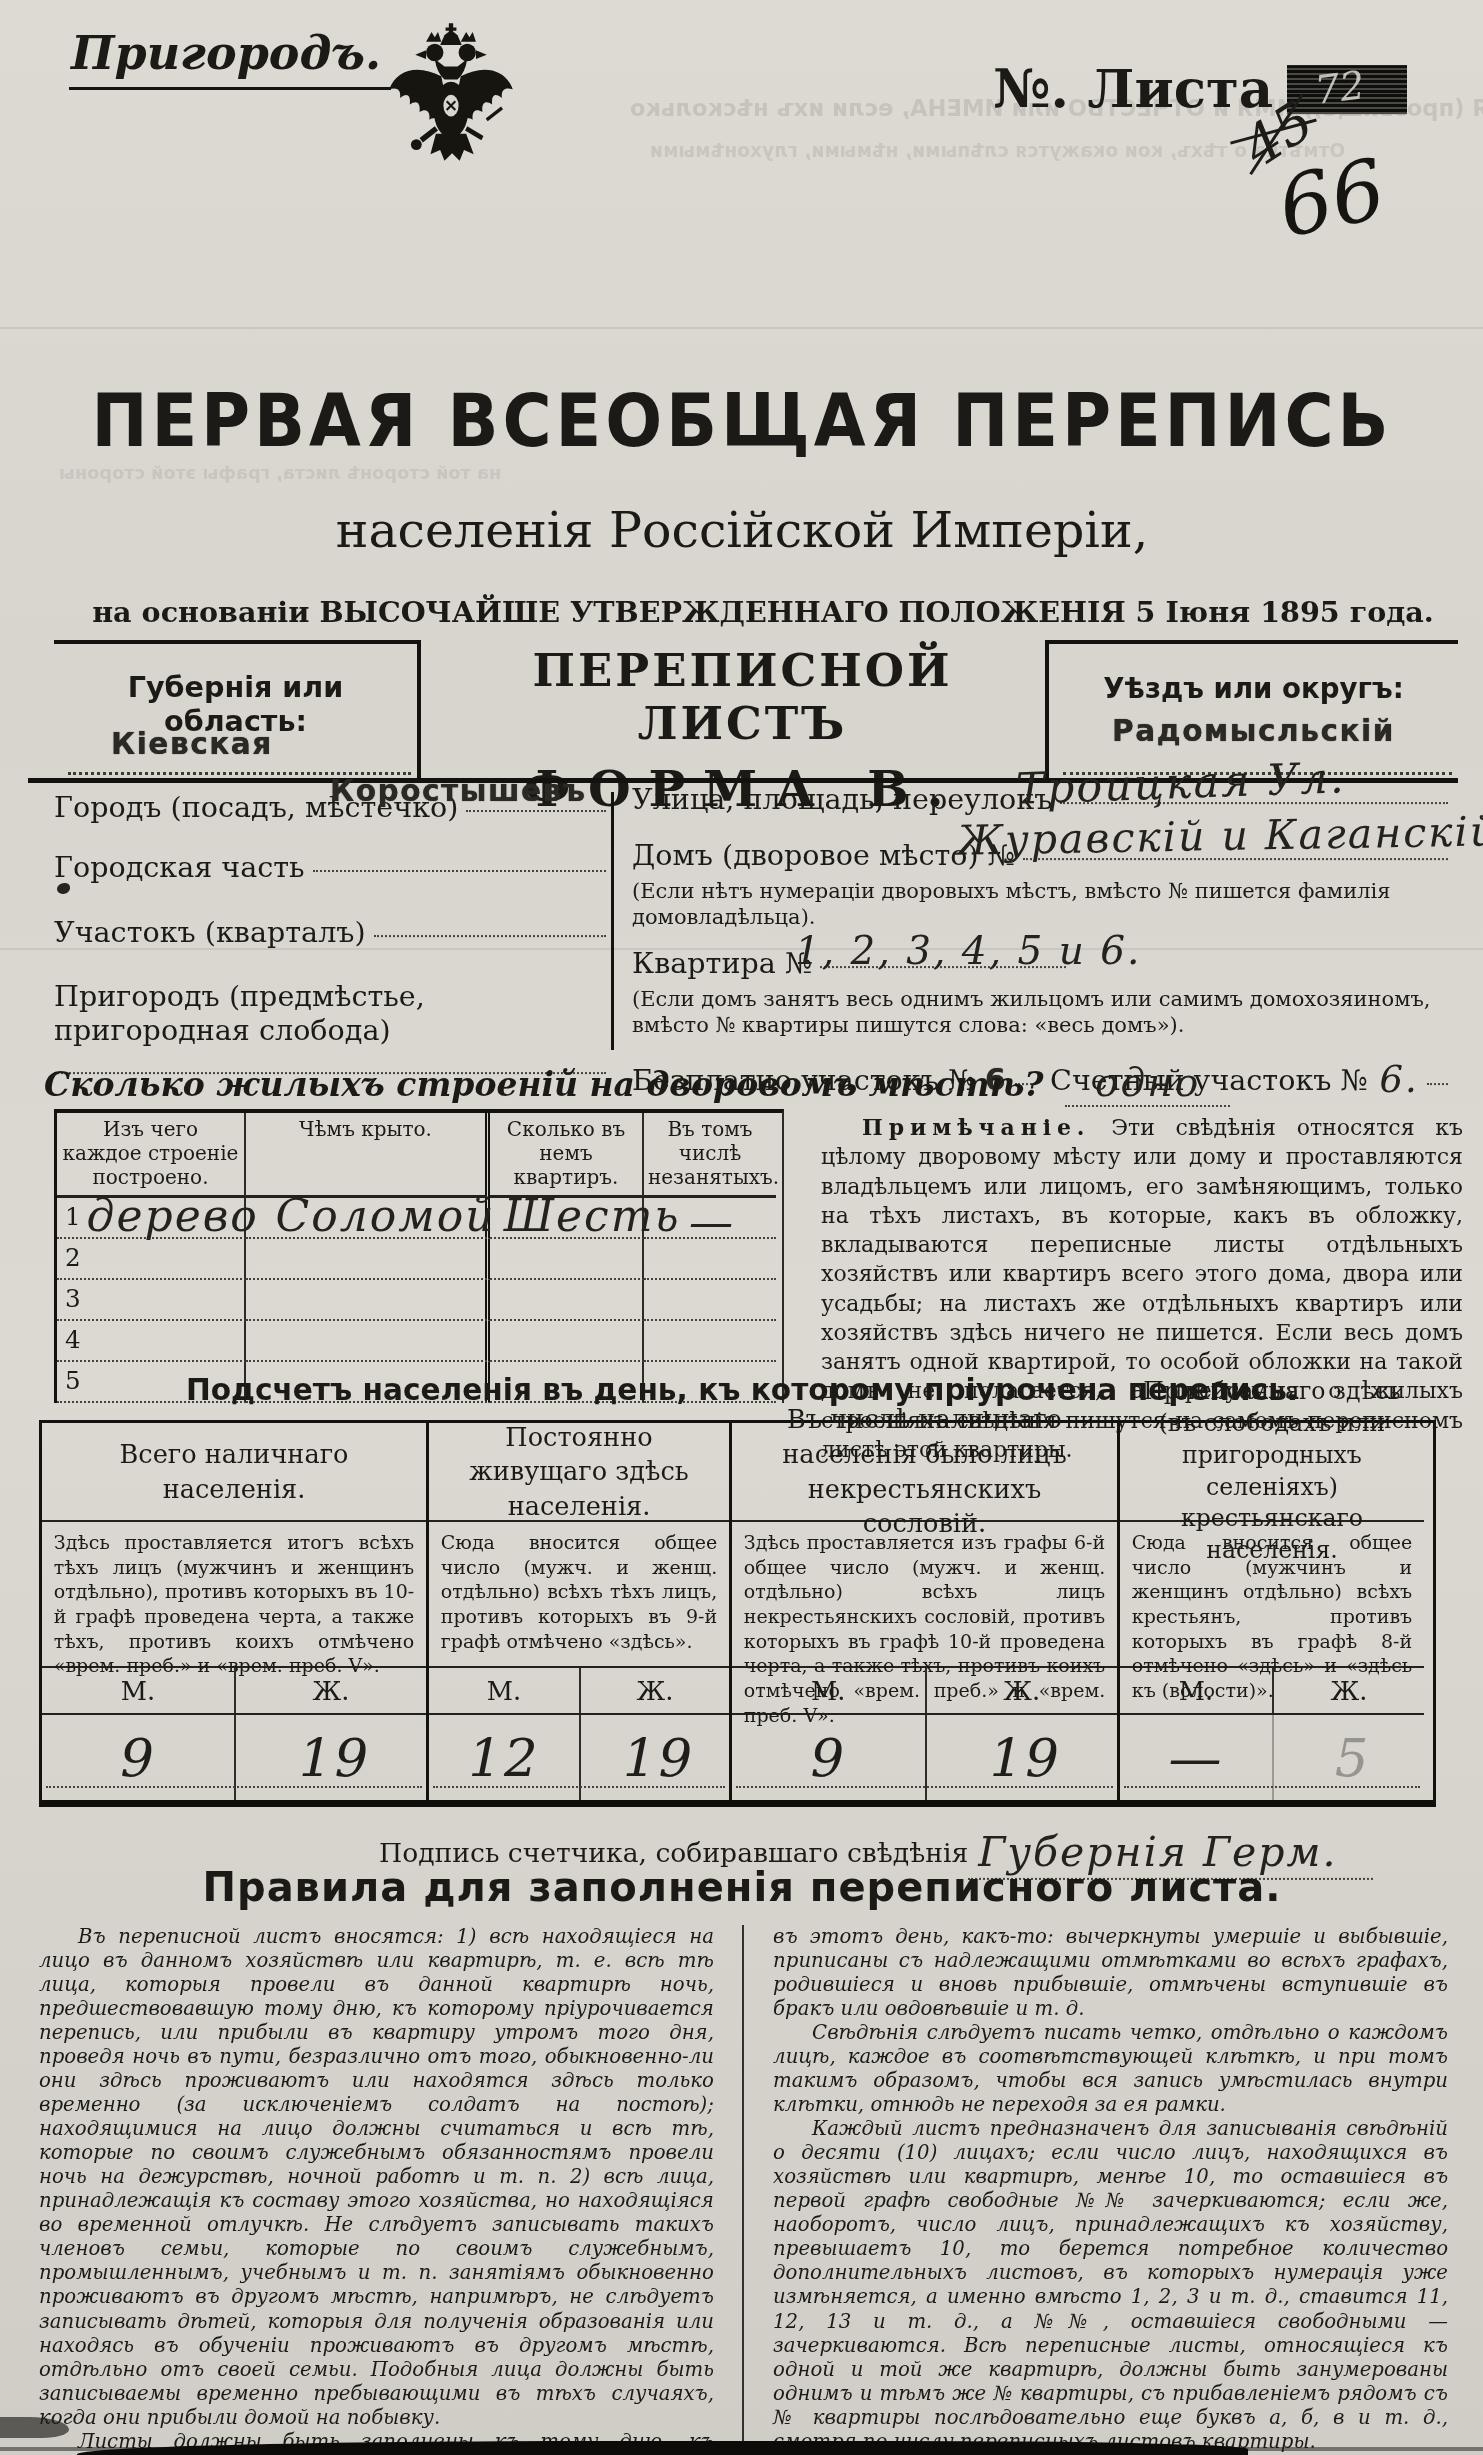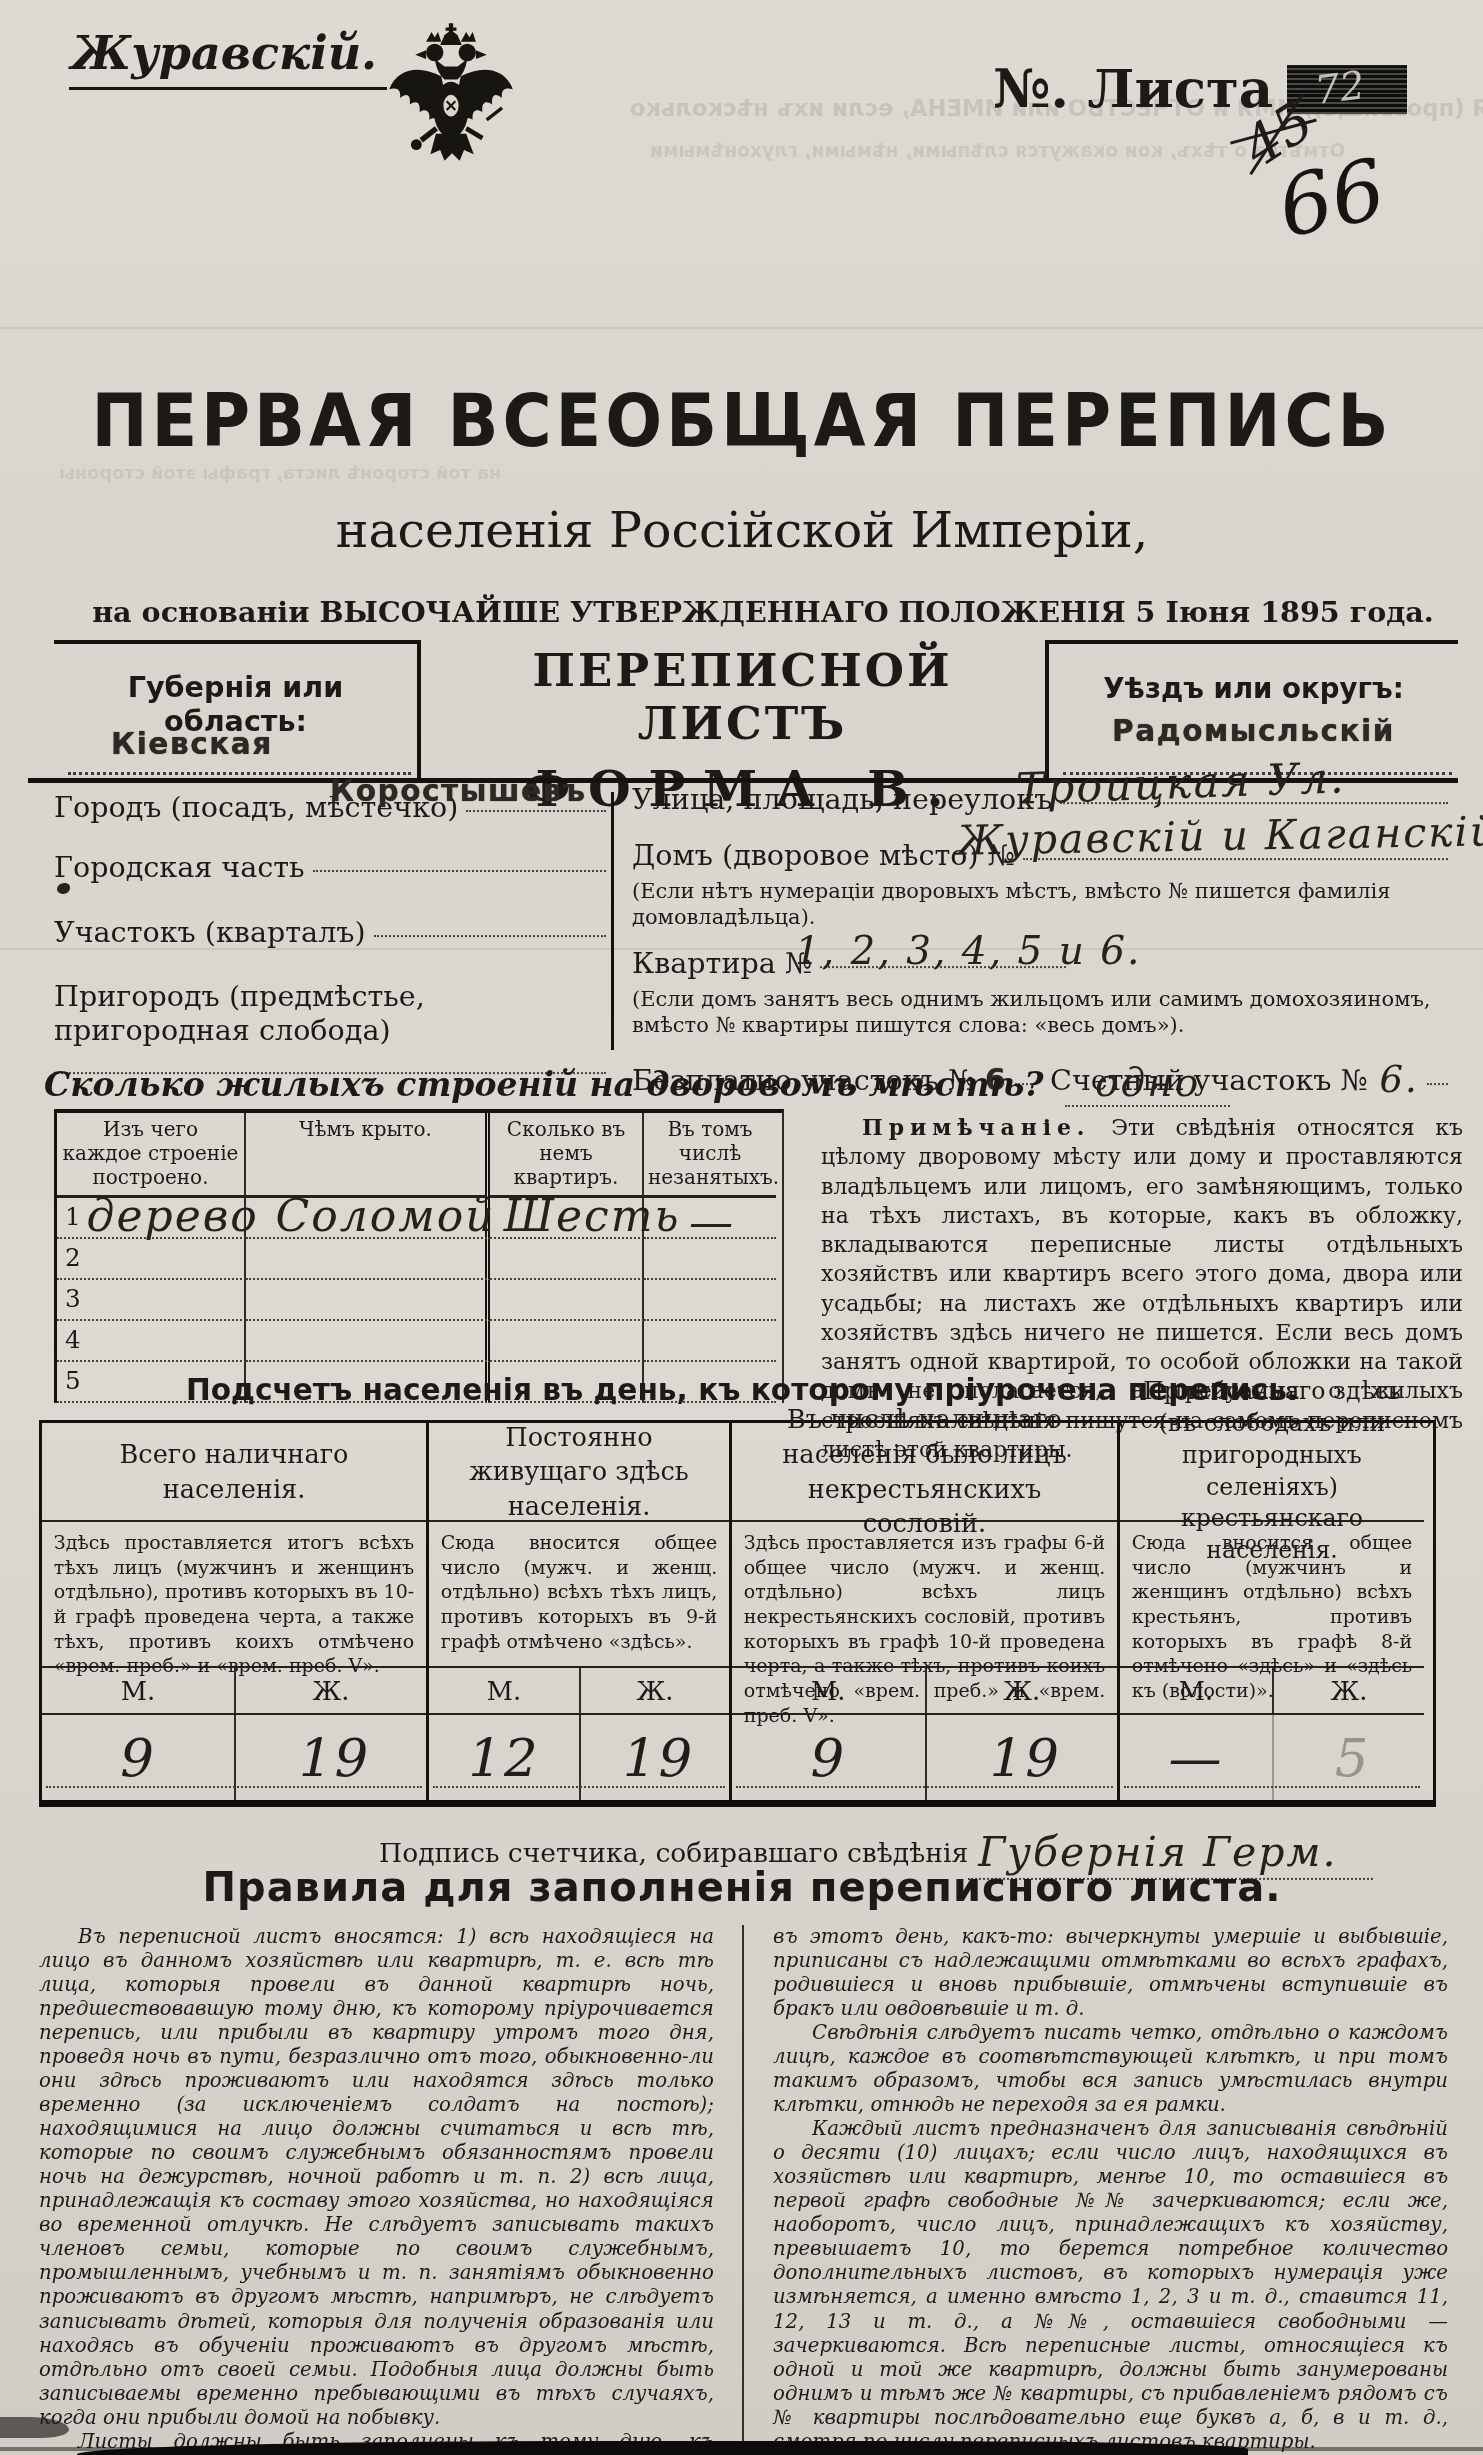--- a/index.html
+++ b/index.html
@@ -113,21 +113,21 @@
 
 <div class="page">
 
   <div class="fold" style="top:327px"></div>
   <div class="fold" style="top:948px"></div>
 
   <div class="bleed" style="left:630px;top:95px;font-size:22.7px;opacity:.13;">ФАМИЛІЯ (прозвище), ИМЯ и ОТЧЕСТВО или ИМЕНА, если ихъ нѣсколько</div>
   <div class="bleed" style="left:650px;top:140px;font-size:18.7px;opacity:.11;">Отмѣтка о тѣхъ, кои окажутся слѣпыми, нѣмыми, глухонѣмыми</div>
   <div class="bleed" style="left:59px;top:463px;font-size:17.7px;opacity:.10;">на той сторонѣ листа, графы этой стороны</div>
 
-  <div class="free">Журавскій.</div>
+  <div class="free">Пригородъ.</div>
 
   <svg class="eagle" viewBox="0 0 120 150">
     <g fill="#17150f">
       <path d="M58 0 h4 v4 h3 v3 h-3 v4 h-4 v-4 h-3 v-3 h3 z"></path>
       <path d="M54 11 q6 -7 12 0 l4 9 h-20 z"></path>
       <path d="M37 17 l5 -9 3 5 3 -5 3 9 z"></path>
       <path d="M69 17 l5 -9 3 5 3 -5 3 9 z"></path>
       <circle cx="45" cy="27" r="8"></circle>
       <circle cx="75" cy="27" r="8"></circle>
       <path d="M37 25 l-10 4 10 4 z"></path>

